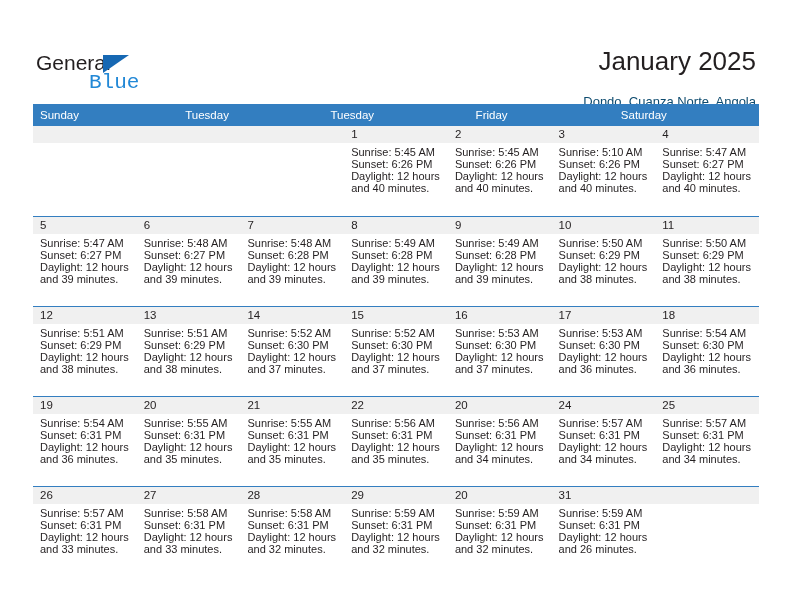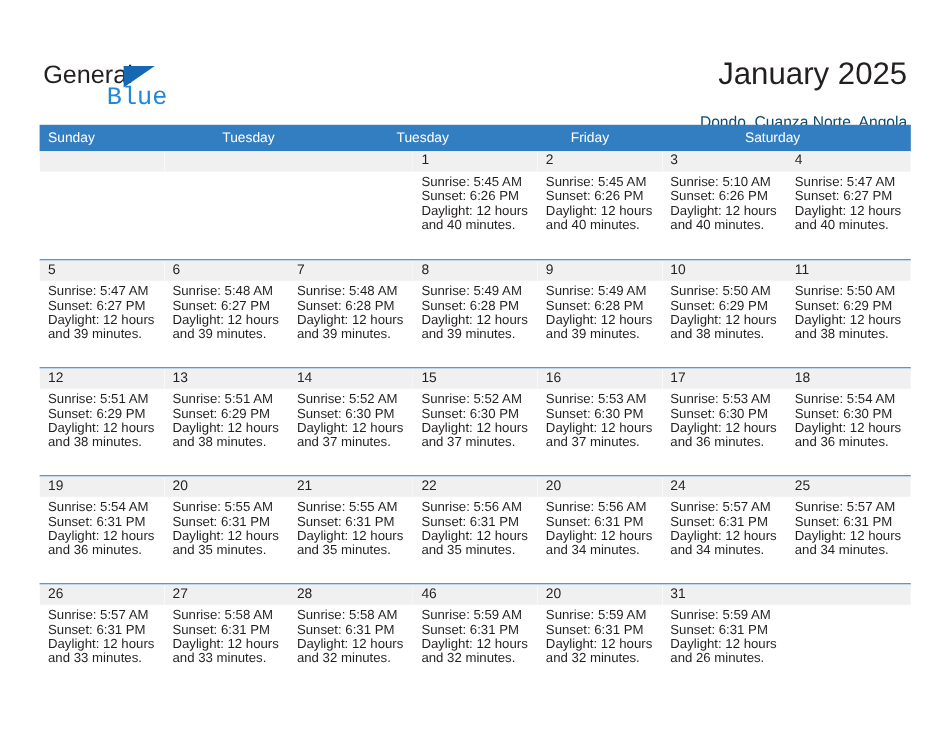--- a/index.html
+++ b/index.html
@@ -434,21 +434,21 @@
           <div class="day-cell">
             <div class="day-number-band">28</div>
             <div class="day-info">
               <div>Sunrise: 5:58 AM</div>
               <div>Sunset: 6:31 PM</div>
               <div>Daylight: 12 hours</div>
               <div>and 32 minutes.</div>
             </div>
           </div>
           <div class="day-cell">
-            <div class="day-number-band">46</div>
+            <div class="day-number-band">29</div>
             <div class="day-info">
               <div>Sunrise: 5:59 AM</div>
               <div>Sunset: 6:31 PM</div>
               <div>Daylight: 12 hours</div>
               <div>and 32 minutes.</div>
             </div>
           </div>
           <div class="day-cell">
             <div class="day-number-band">20</div>
             <div class="day-info">

